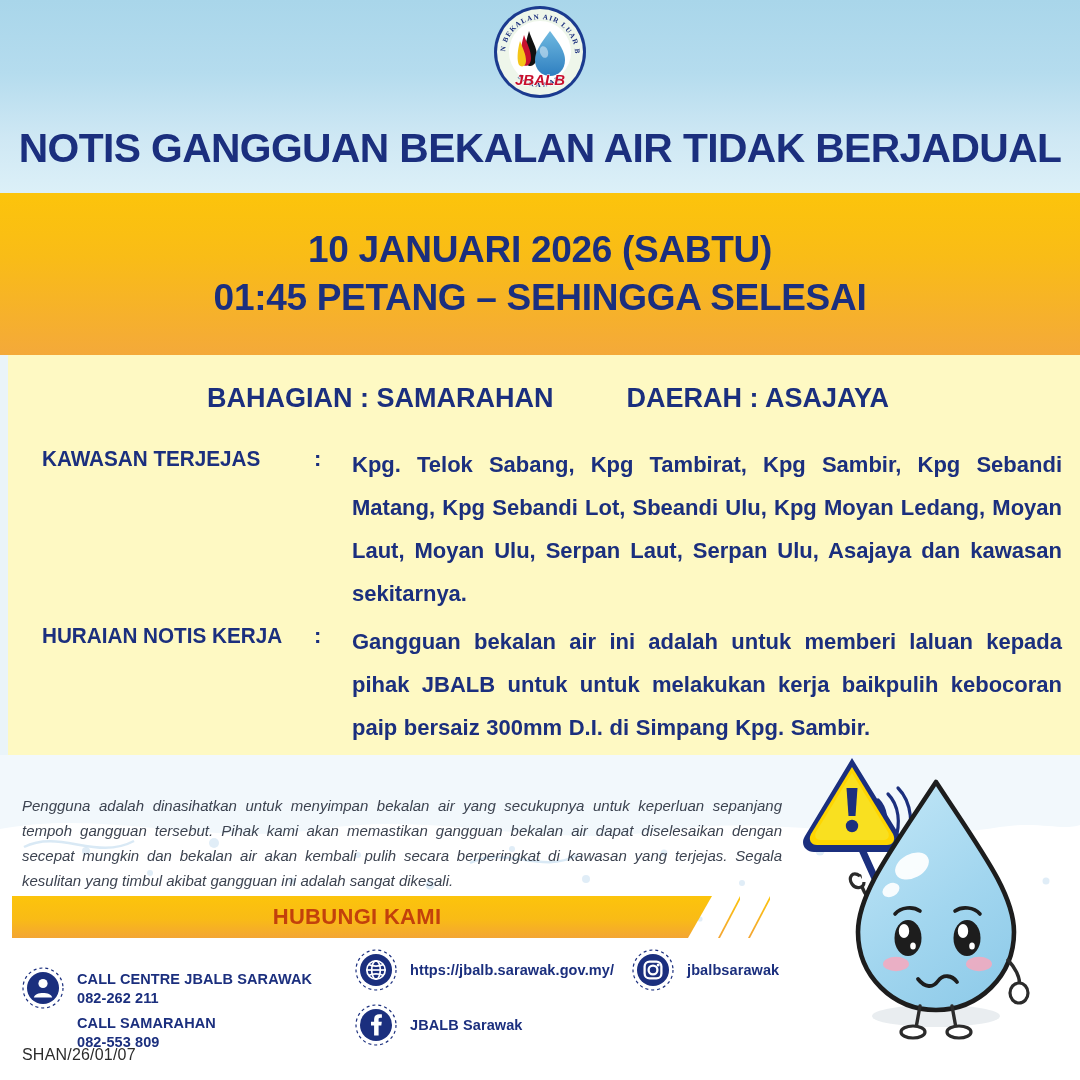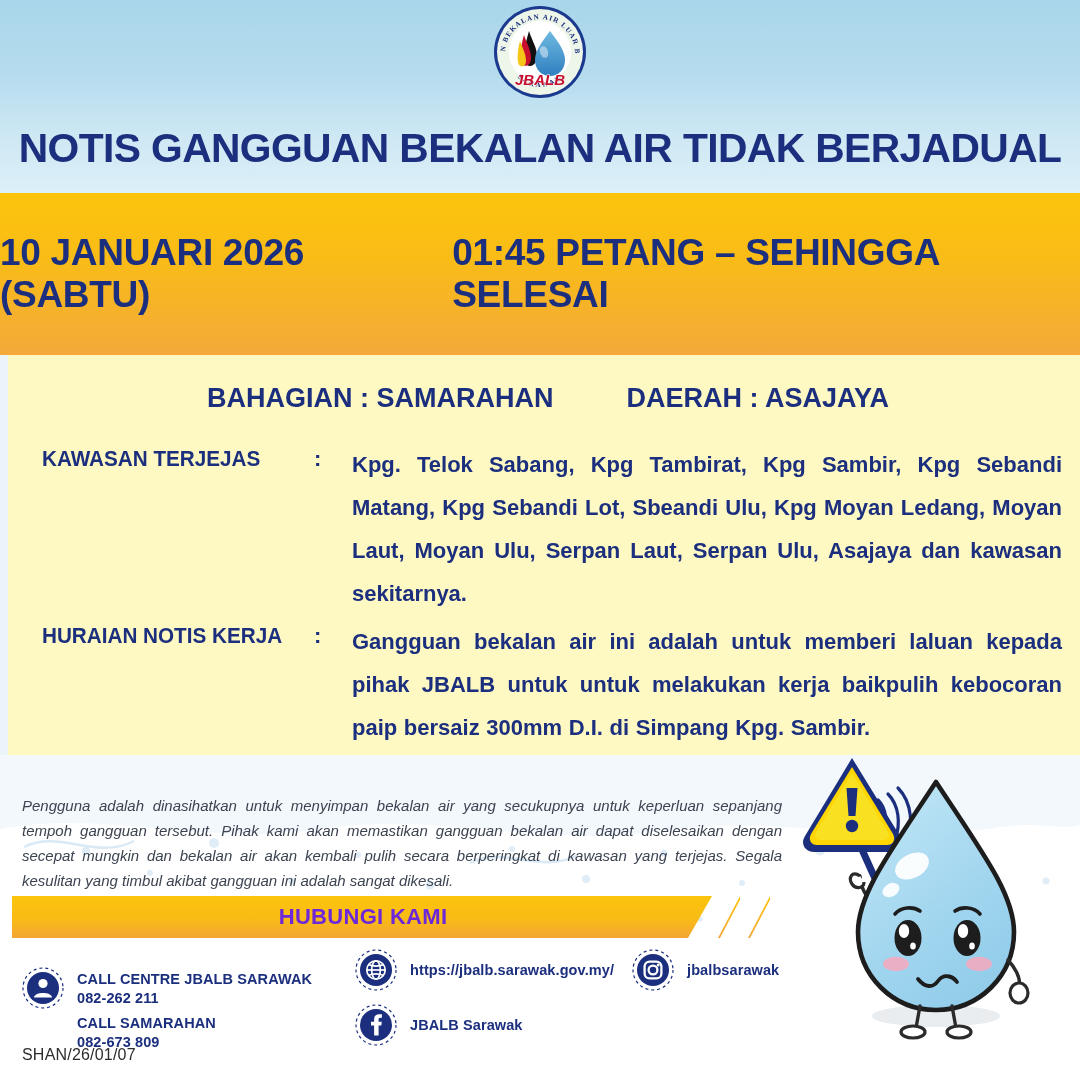--- a/index.html
+++ b/index.html
@@ -39,21 +39,21 @@
     color: #1b2f7e;
     white-space: nowrap;
     transform: scaleX(1.02);
   }
 
   
   .date-band {
     position: absolute; top: 193px; left: 0;
     width: 1080px; height: 162px;
     background: linear-gradient(180deg, #fcc40b 0%, #f9bc17 40%, #f4a93a 100%);
-    display: flex; 
+    display: flex; flex-direction: column;
     align-items: center; justify-content: center;
     gap: 6px;
   }
   .date-line1, .date-line2 {
     color: #1b2f7e; font-weight: 700; letter-spacing: -0.3px;
   }
   .date-line1 { font-size: 37px; }
   .date-line2 { font-size: 37px; }
 
   
@@ -115,23 +115,23 @@
   .contact-banner {
     position: absolute; top: 141px; left: 12px;
     width: 760px; height: 42px;
   }
   .cb-main {
     position: absolute; top: 0; left: 0; width: 700px; height: 42px;
     background: linear-gradient(180deg, #fcc40b 0%, #f9bb16 55%, #f3a534 100%);
     clip-path: polygon(0 0, 700px 0, 676px 42px, 0 42px);
   }
   .cb-text {
-    position: absolute; top: 0; left: 6px; width: 690px; height: 42px;
+    position: absolute; top: 0; left: 0; width: 690px; height: 42px;
     display: flex; align-items: center; justify-content: center;
-    color: #6d28d9; font-weight: 700; font-size: 22px; letter-spacing: 0.3px;
+    color: #c2410c; font-weight: 700; font-size: 22px; letter-spacing: 0.3px;
   }
   .cb-stripe {
     position: absolute; top: 0; height: 42px; width: 22px;
     background: linear-gradient(180deg, #fcc40b 0%, #f3a534 100%);
     clip-path: polygon(24px 0, 22px 0, 0 42px, 2px 42px);
   }
   .cb-s1 { left: 706px; }
   .cb-s2 { left: 736px; }
 
   
@@ -283,21 +283,21 @@
         </svg>
         <div class="ci-text">
           <div class="ci-t1">CALL CENTRE JBALB SARAWAK</div>
           <div class="ci-t2">082-262 211</div>
         </div>
       </div>
 
       <div class="ci ci-sam">
         <div class="ci-text" style="margin-left:55px;">
           <div class="ci-t1">CALL SAMARAHAN</div>
-          <div class="ci-t2">082-673 809</div>
+          <div class="ci-t2">082-553 809</div>
         </div>
       </div>
 
       <div class="ci ci-web">
         <svg class="ci-icon" viewBox="0 0 42 42">
           <circle cx="21" cy="21" r="20" fill="none" stroke="#1b2f7e" stroke-width="1.2" stroke-dasharray="3 3"></circle>
           <circle cx="21" cy="21" r="16" fill="#1b2f7e"></circle>
           <g fill="none" stroke="#ffffff" stroke-width="1.7">
             <circle cx="21" cy="21" r="9.2"></circle>
             <ellipse cx="21" cy="21" rx="4.3" ry="9.2"></ellipse>

